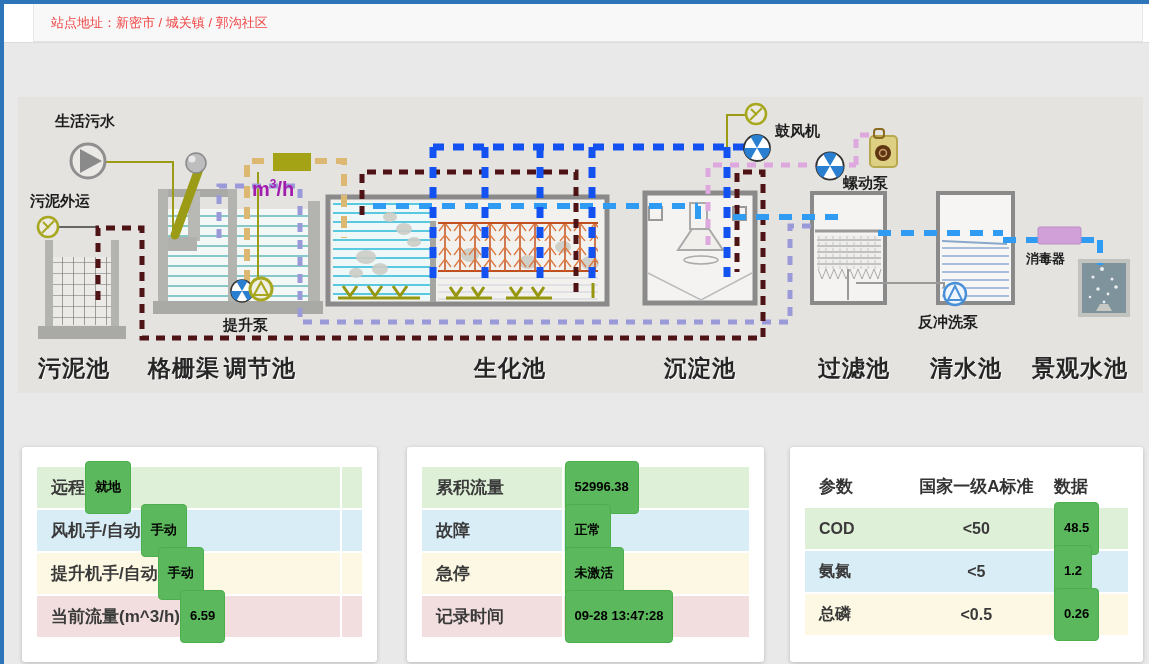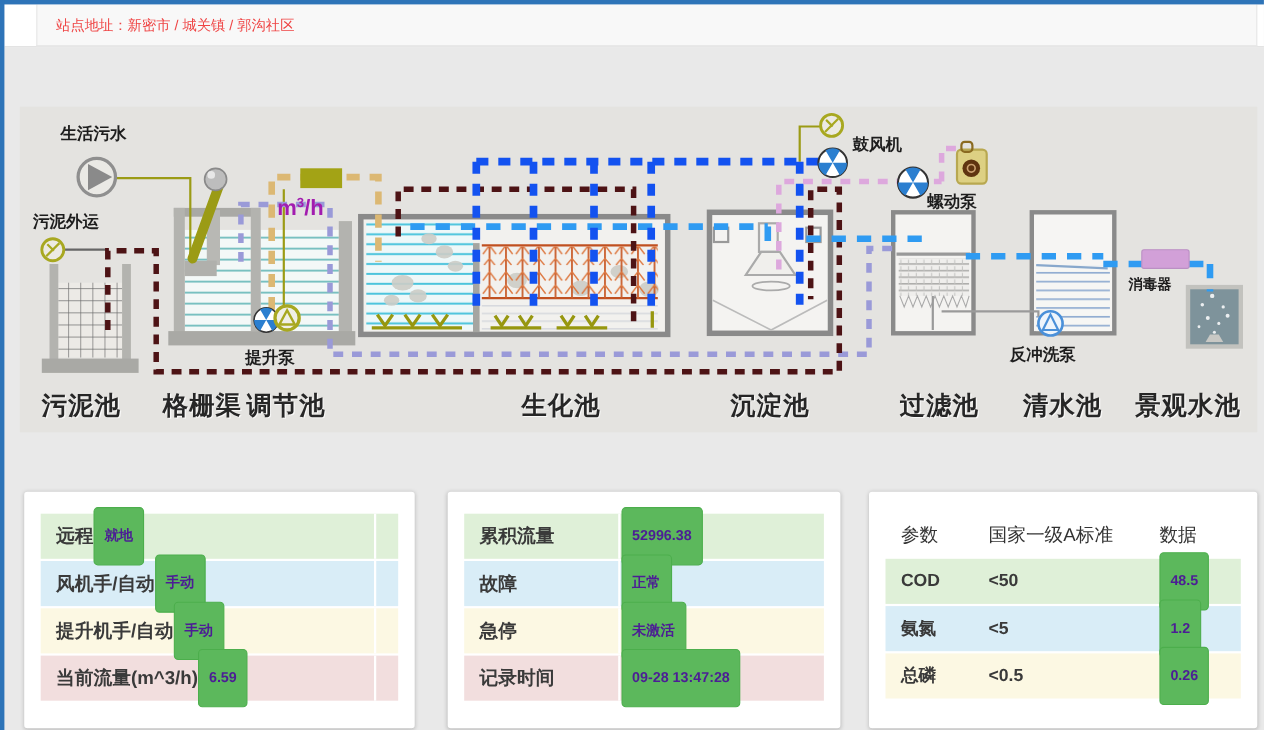--- a/index.html
+++ b/index.html
@@ -25,32 +25,32 @@
   .card{position:absolute;top:447px;background:#ffffff;border-radius:3px;box-shadow:0 1px 4px rgba(0,0,0,.2);padding:20px 15px;z-index:3;height:215px;box-sizing:border-box}
   #card-control{left:22px;width:355px}
   #card-status{left:407px;width:357px}
   #card-quality{left:790px;width:353px}
   .prow{display:flex;align-items:center;height:41px;margin-bottom:2px;padding:0 14px;font-size:17px;font-weight:bold;color:#3a3a3a;
         background-repeat:no-repeat;background-size:2px 100%}
   .bg-green{background-color:#dff0d8}
   .bg-blue{background-color:#d9edf7}
   .bg-yellow{background-color:#fcf8e3}
   .bg-pink{background-color:#f2dede}
-  .badge{display:inline-block;background:#5cb85c;border:1px solid #4cae4c;color:#4c1d95;font-size:13px;font-weight:bold;
+  .badge{display:inline-block;background:#5cb85c;border:1px solid #4cae4c;color:#000000;font-size:13px;font-weight:bold;
          padding:17px 9px;border-radius:4px;line-height:1.25;white-space:nowrap}
   
   #card-control .prow{justify-content:flex-start;background-image:linear-gradient(#fff,#fff);background-position:calc(100% - 20px) 0}
   #card-control .badge{margin-right:28px}
   
   #card-status .prow{background-image:linear-gradient(#fff,#fff);background-position:43% 0}
   #card-status .plabel{flex:0 0 43%}
   
-  #card-quality .hrow{display:flex;align-items:center;height:38px;margin-bottom:3px;padding:0 14px;font-size:17px;font-weight:normal;color:#333}
+  #card-quality .hrow{display:flex;align-items:center;height:38px;margin-bottom:3px;padding:0 14px;font-size:17px;font-weight:bold;color:#333}
   #card-quality .c1{flex:0 0 27%}
-  #card-quality .c2{flex:1 1 auto;text-align:left}
+  #card-quality .c2{flex:1 1 auto;text-align:center}
   #card-quality .c3{flex:0 0 60px;}
   #card-quality .prow{font-size:16px}
 </style>
 </head>
 <body>
 
 <div class="topbar"></div>
 <div class="leftbar"></div>
 
 <div class="header">

